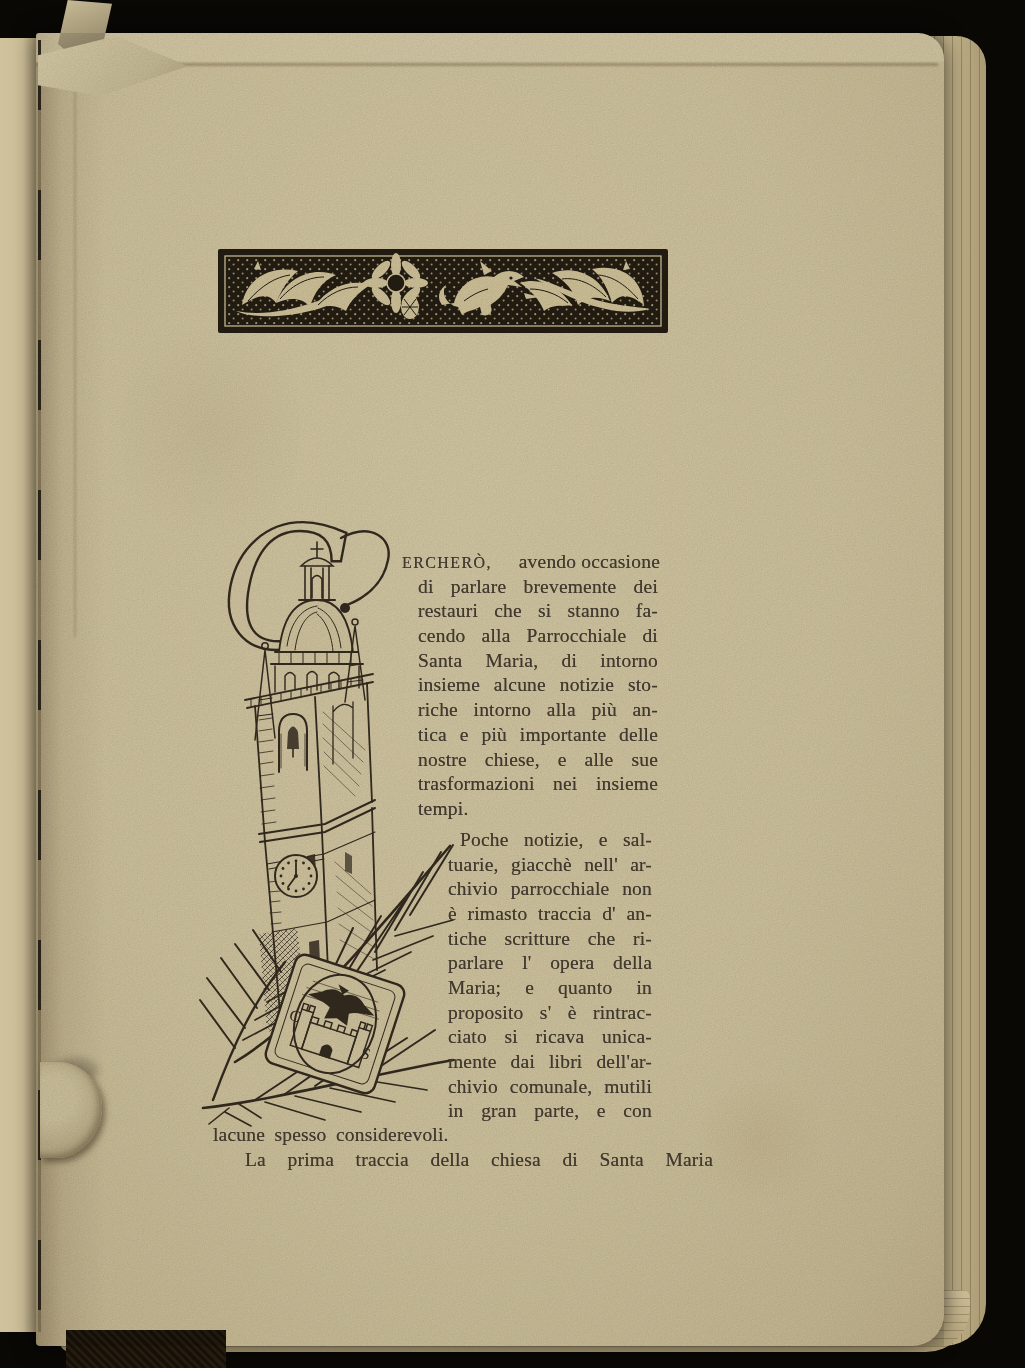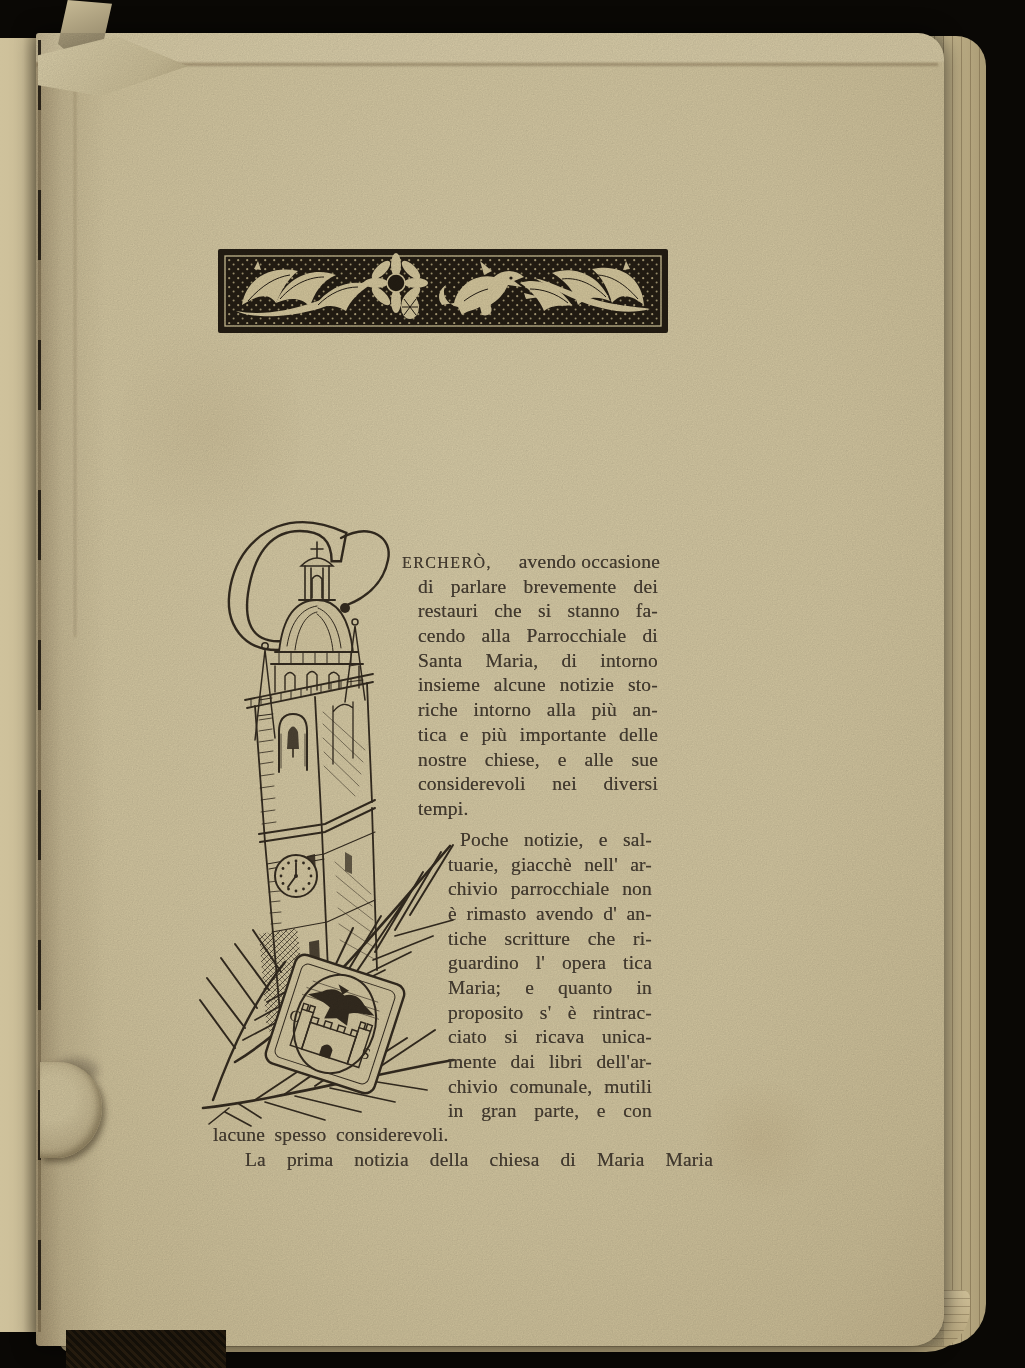--- a/index.html
+++ b/index.html
@@ -283,38 +283,38 @@
     <span class="sc">ERCHERÒ,</span>
     <span>avendo occasione</span>
   </div>
   <div class="l j" style="left:418px;top:598px;width:240px">restauri che si stanno fa-</div>
   <div class="l j" style="left:418px;top:623px;width:240px">cendo alla Parrocchiale di</div>
   <div class="l j" style="left:418px;top:648px;width:240px">Santa Maria, di intorno</div>
   <div class="l j" style="left:418px;top:672px;width:240px">insieme alcune notizie sto-</div>
   <div class="l j" style="left:418px;top:697px;width:240px">riche intorno alla più an-</div>
   <div class="l j" style="left:418px;top:722px;width:240px">tica e più importante delle</div>
   <div class="l j" style="left:418px;top:747px;width:240px">nostre chiese, e alle sue</div>
-  <div class="l j" style="left:418px;top:771px;width:240px">considerevoli nei diversi</div>
+  <div class="l j" style="left:418px;top:771px;width:240px">trasformazioni nei insieme</div>
   <div class="l" style="left:418px;top:796px">tempi.</div>
 
   <div class="l j" style="left:460px;top:827px;width:192px">Poche notizie, e sal-</div>
   <div class="l j" style="left:448px;top:852px;width:204px">tuarie, giacchè nell' ar-</div>
   <div class="l j" style="left:448px;top:876px;width:204px">chivio parrocchiale non</div>
-  <div class="l j" style="left:448px;top:901px;width:204px">è rimasto avendo d' an-</div>
+  <div class="l j" style="left:448px;top:901px;width:204px">è rimasto traccia d' an-</div>
   <div class="l j" style="left:448px;top:926px;width:204px">tiche scritture che ri-</div>
-  <div class="l j" style="left:448px;top:950px;width:204px">guardino l' opera tica</div>
+  <div class="l j" style="left:448px;top:950px;width:204px">parlare l' opera della</div>
   <div class="l j" style="left:448px;top:975px;width:204px">Maria; e quanto in</div>
   <div class="l j" style="left:448px;top:1000px;width:204px">proposito s' è rintrac-</div>
   <div class="l j" style="left:448px;top:1024px;width:204px">ciato si ricava unica-</div>
   <div class="l j" style="left:448px;top:1049px;width:204px">mente dai libri dell'ar-</div>
   <div class="l j" style="left:448px;top:1074px;width:204px">chivio comunale, mutili</div>
   <div class="l j" style="left:448px;top:1098px;width:204px">in gran parte, e con</div>
 
   <div class="l" style="left:213px;top:1122px;word-spacing:.22em">lacune spesso considerevoli.</div>
-  <div class="l j" style="left:245px;top:1147px;width:468px">La prima notizia della chiesa di Maria Maria</div>
+  <div class="l j" style="left:245px;top:1147px;width:468px">La prima traccia della chiesa di Santa Maria</div>
 
   <svg class="grain" width="908" height="1313">
     <filter id="paperGrain">
       <feTurbulence type="fractalNoise" baseFrequency="0.8" numOctaves="2" stitchTiles="stitch"></feTurbulence>
       <feColorMatrix type="matrix" values="0 0 0 0 0  0 0 0 0 0  0 0 0 0 0  0.35 0.35 0.2 0 0"></feColorMatrix>
     </filter>
     <rect width="908" height="1313" filter="url(#paperGrain)" opacity="0.45"></rect>
   </svg>
 
 </div>

